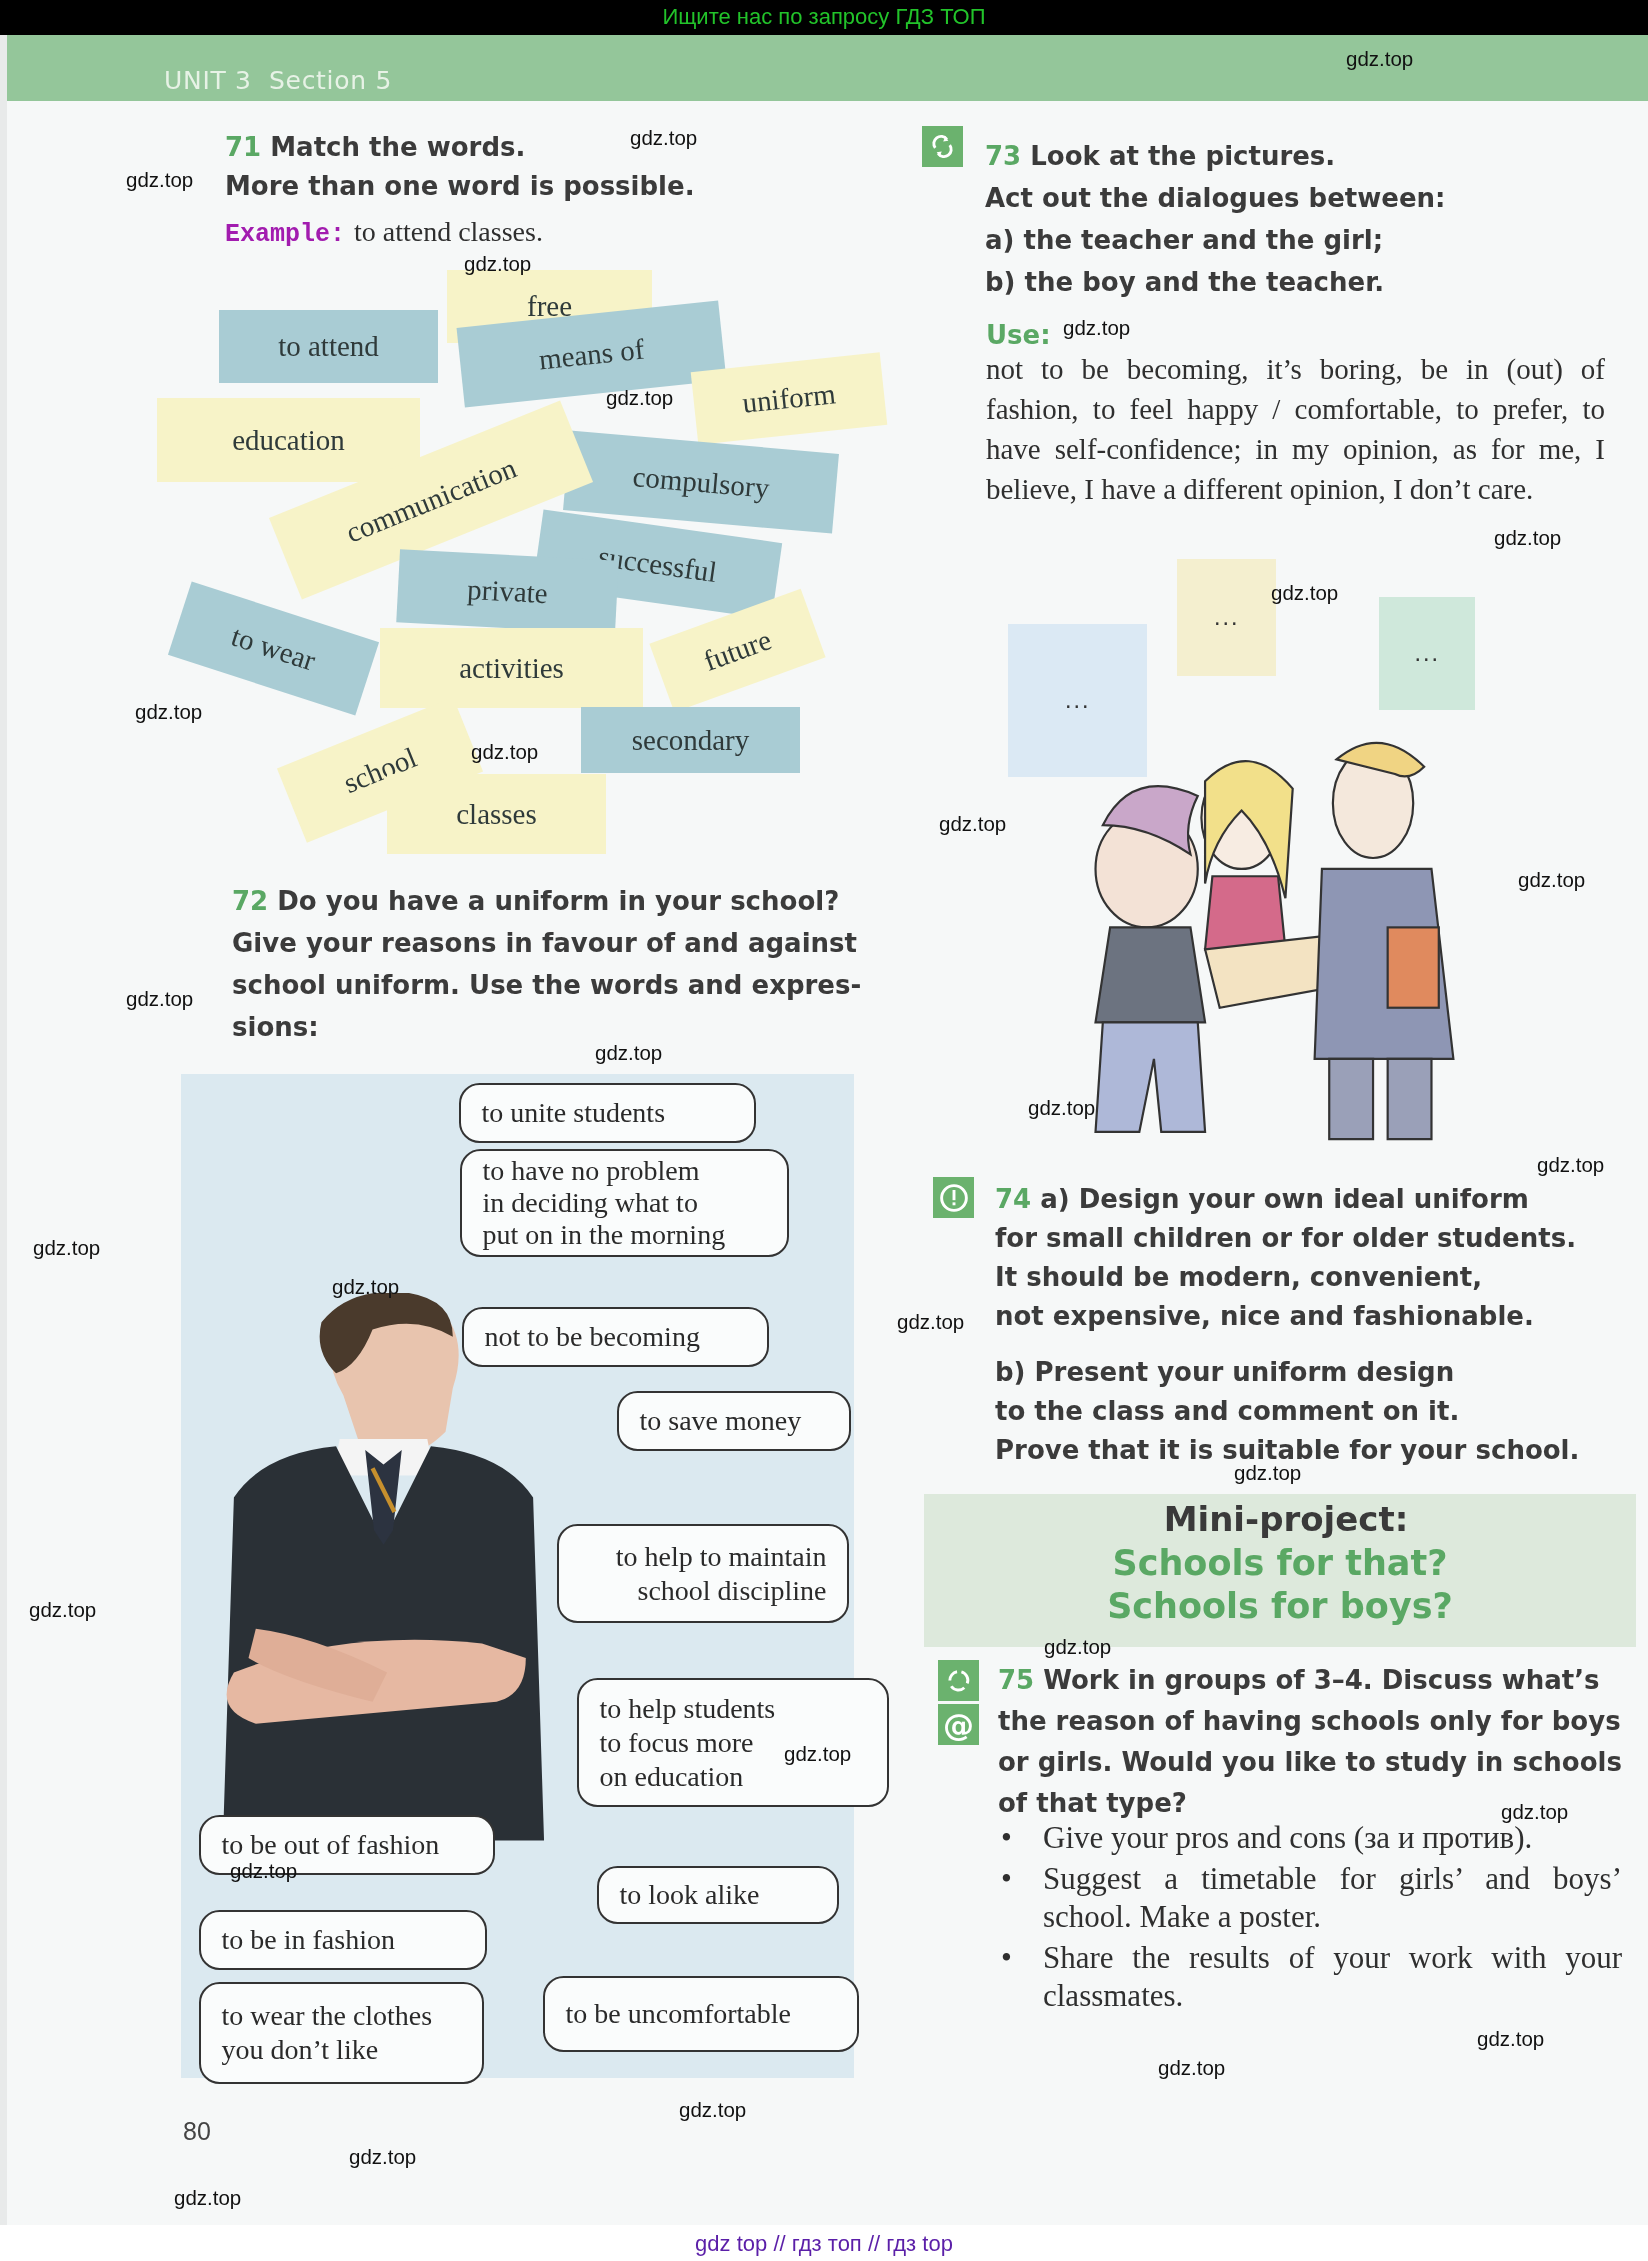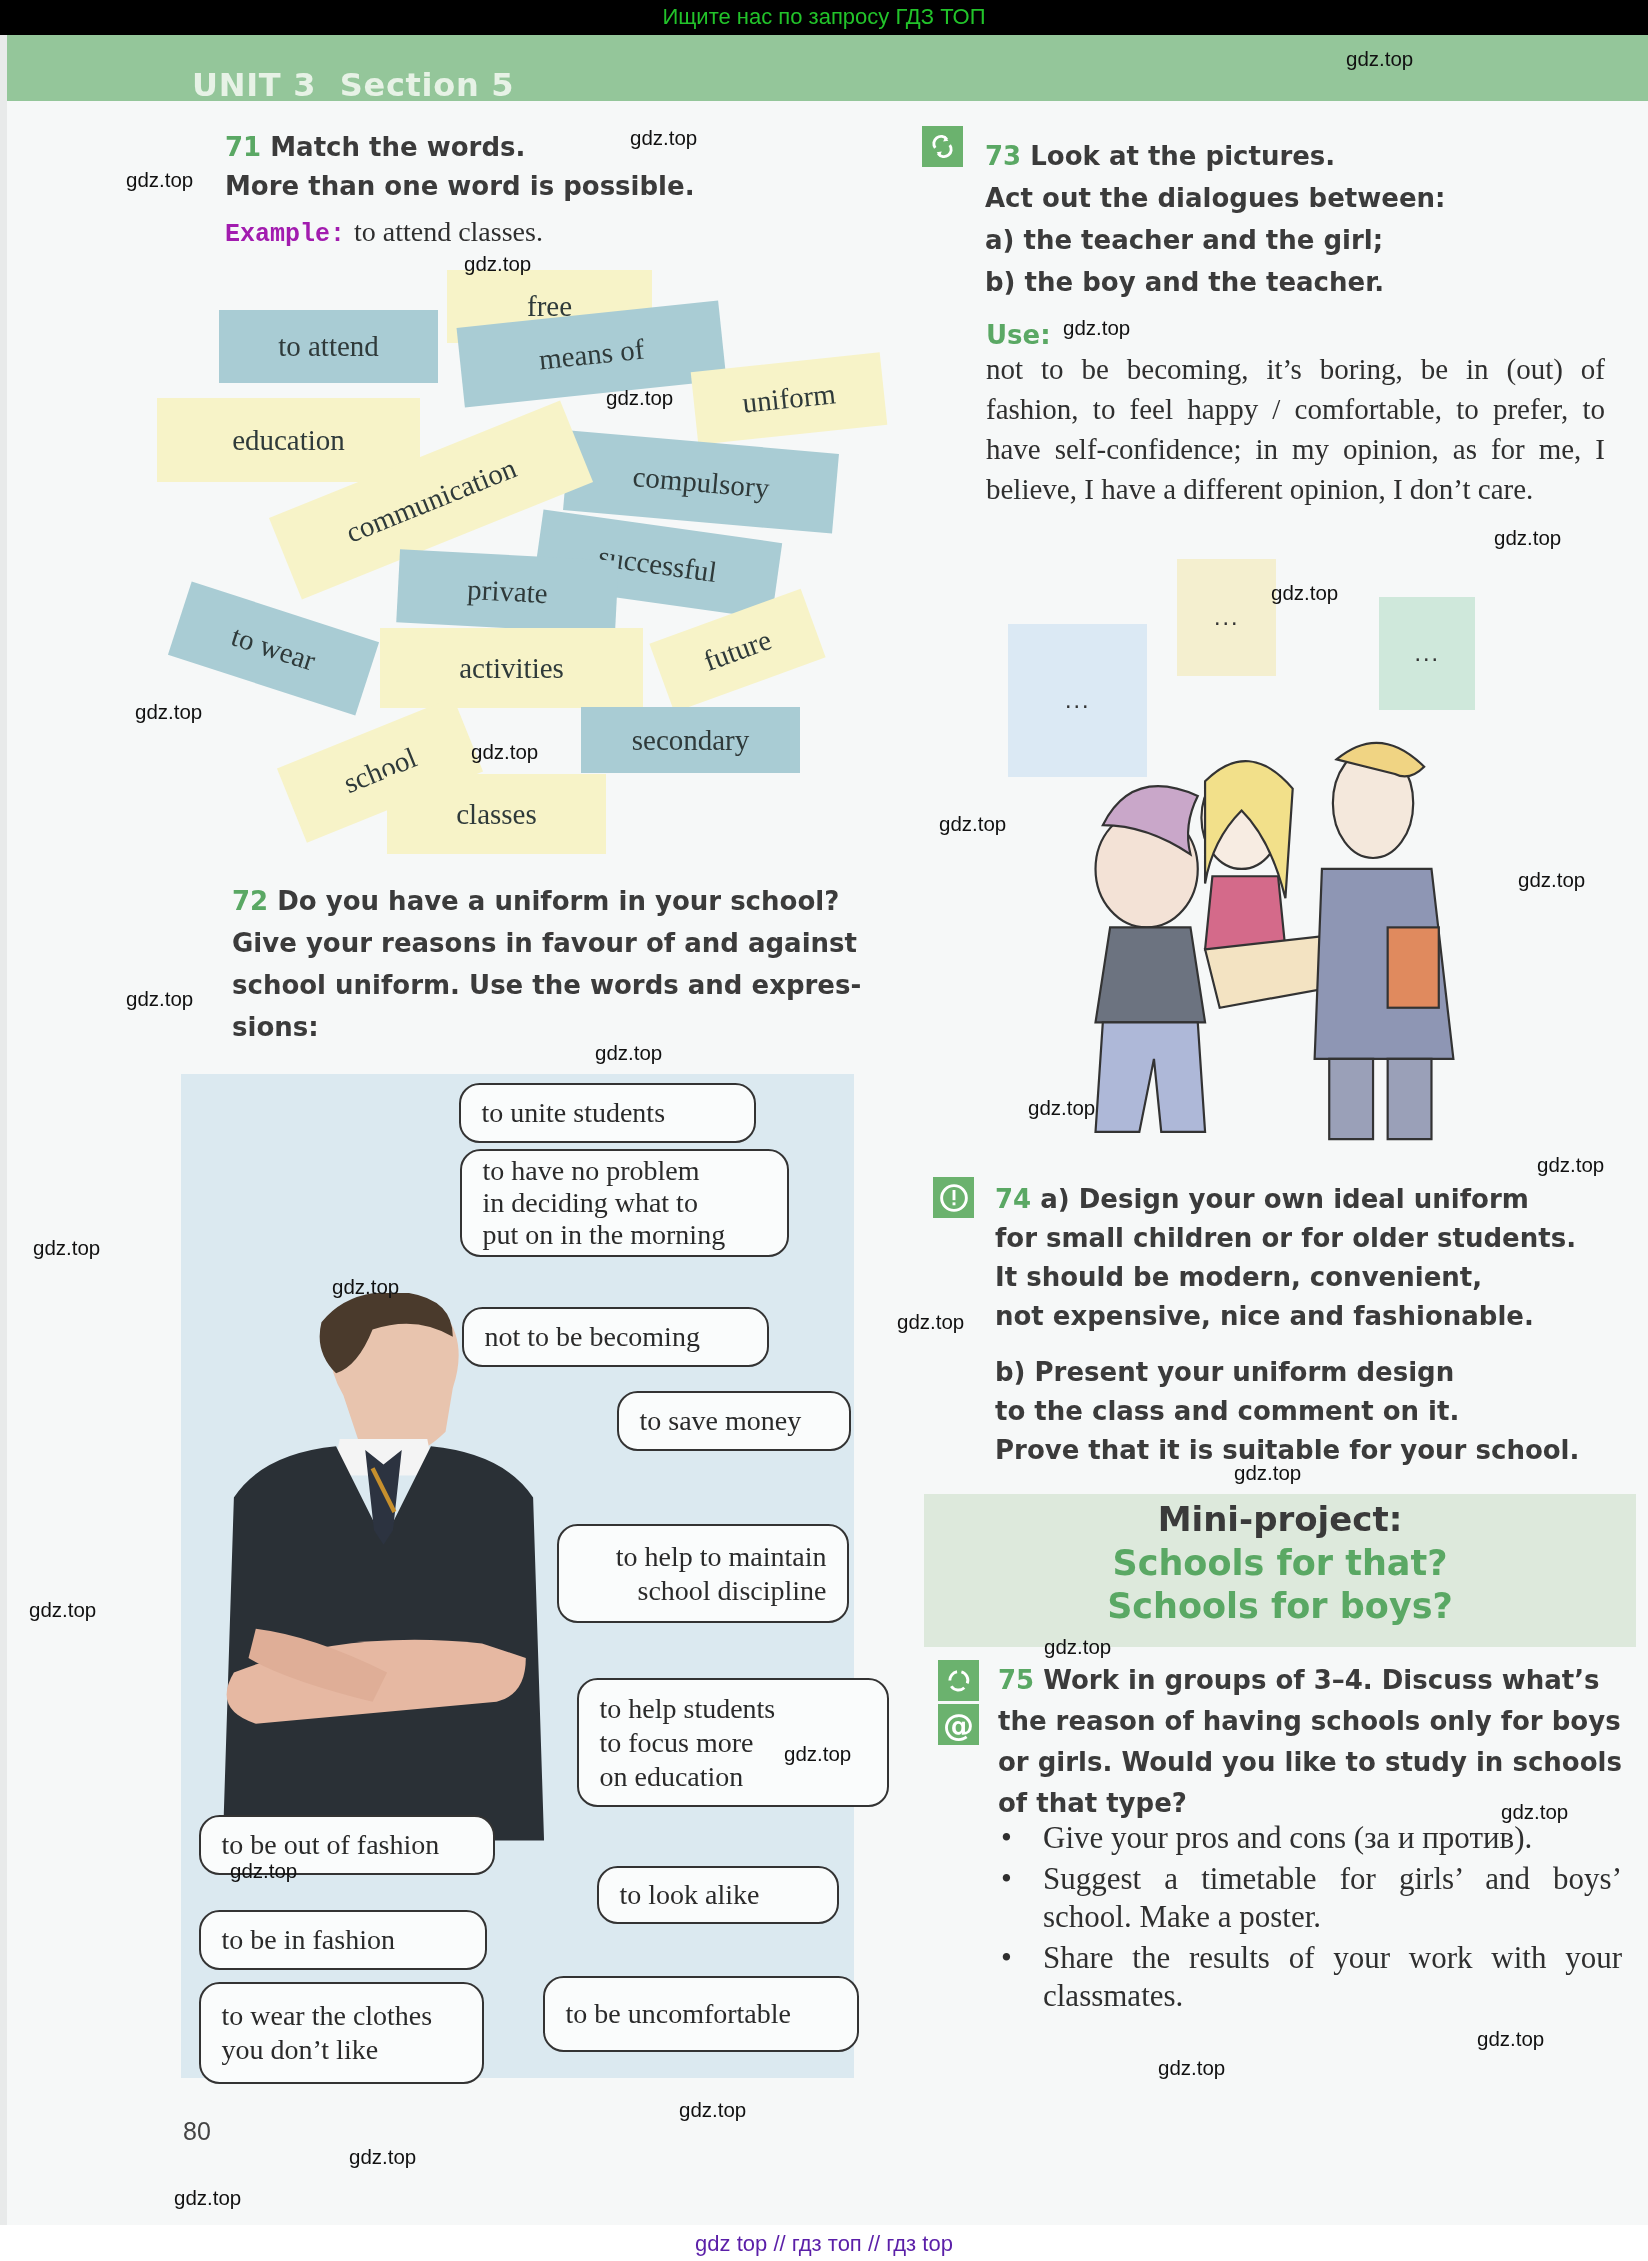--- a/index.html
+++ b/index.html
@@ -4,22 +4,22 @@
 <style>
   * { box-sizing: border-box; margin: 0; padding: 0; }
   html, body { width: 1648px; height: 2261px; background: #ffffff; overflow: hidden; }
   body { position: relative; font-family: "DejaVu Sans", sans-serif; color: #3a3a3a; }
 
   .top-banner { position: absolute; left: 0; top: 0; width: 1648px; height: 35px; background: #000000;
     text-align: center; color: #22c32a; font-family: "Liberation Sans", sans-serif; font-size: 22px; line-height: 34px; }
   .page { position: absolute; left: 0; top: 35px; width: 1648px; height: 2190px; background: #f6f8f8; }
   .page-left-edge { position: absolute; left: 0; top: 35px; width: 7.3px; height: 2190px; background: #e8eaea; }
   .header-band { position: absolute; left: 7.3px; top: 35px; width: 1641px; height: 66px; background: #94c69a; }
-  .unit-title { position: absolute; left: 164px; top: 66px; font-family: "DejaVu Sans", sans-serif; font-weight: bold;
-    font-size: 32px; color: #e7f2e6; letter-spacing: 0.7px; margin-left: 28px; }
+  .unit-title { position: absolute; left: 164px; top: 66px; font-family: "DejaVu Sans", sans-serif; font-weight: normal;
+    font-size: 25px; color: #e7f2e6; letter-spacing: 0.7px; }
 
   .wm { position: absolute; font-family: "Liberation Sans", sans-serif; font-size: 20.5px; color: #111; }
 
   .ex-num { color: #5aa864; font-weight: bold; }
   .ex-head { position: absolute; font-family: "DejaVu Sans", sans-serif; font-weight: bold; font-size: 26px;
     color: #3b3b3b; line-height: 39px; }
 
   .example-line { position: absolute; left: 225px; top: 215px; font-size: 28px; }
   .example-label { color: #a21caf; font-weight: bold; font-family: Liberation Mono, monospace; font-size: 25px; }
   .example-text { font-family: "Liberation Serif", serif; color: #2f2f2f; }
@@ -204,21 +204,21 @@
   <span>It should be modern, convenient,</span><br>
   <span>not expensive, nice and fashionable.</span>
 </div>
 <div class="ex-head" style="left:995px; top:1353px;">
   <span>b) Present your uniform design</span><br>
   <span>to the class and comment on it.</span><br>
   <span>Prove that it is suitable for your school.</span>
 </div>
 
 <div class="mini-band"></div>
-<div class="mini-title" style="top:1499px; font-size:34px; color:#3a3a3a;">Mini-project:</div>
+<div class="mini-title" style="top:1499px; font-size:34px; color:#3a3a3a;margin-left:6px;">Mini-project:</div>
 <div class="mini-title" style="top:1543px; font-size:35px; color:#5aa864;">Schools  for  that?</div>
 <div class="mini-title" style="top:1586px; font-size:35px; color:#5aa864;">Schools  for  boys?</div>
 
 <div class="ex-icon" style="left:938px; top:1660px;">
   <svg width="29" height="29" viewBox="0 0 40 40">
       <path d="M8 20 a12 12 0 0 1 10 -12" stroke="#fff" stroke-width="4" fill="none"></path>
       <path d="M24 8 a12 12 0 0 1 8 16" stroke="#fff" stroke-width="4" fill="none"></path>
       <path d="M28 30 a12 12 0 0 1 -18 -2" stroke="#fff" stroke-width="4" fill="none"></path>
     </svg>
 </div>

